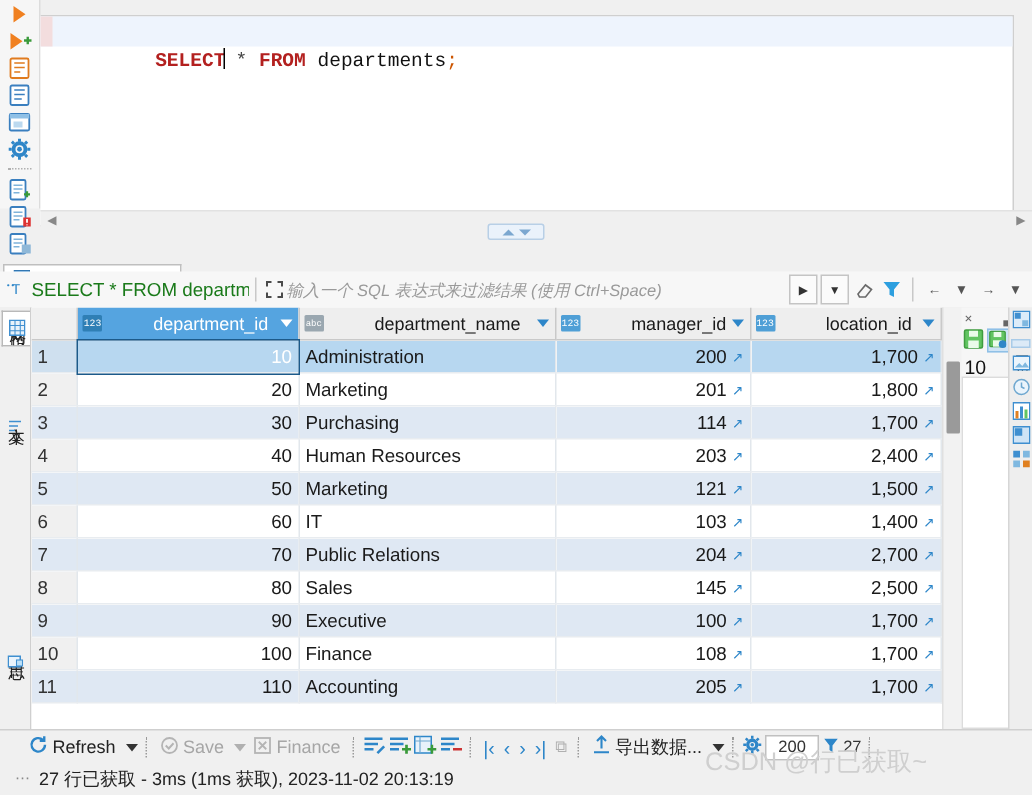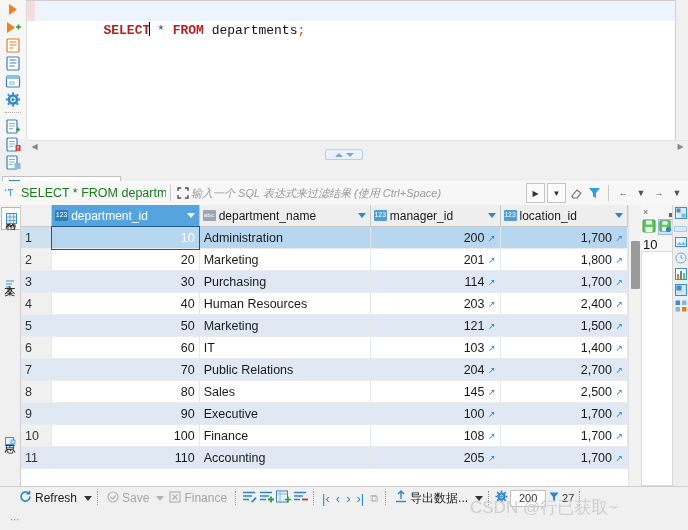--- a/index.html
+++ b/index.html
@@ -10,21 +10,21 @@
     -webkit-font-smoothing:antialiased;
   }
   .app{position:relative;width:688px;height:530px;}
 
   
   .editor-wrap{position:absolute;left:0;top:0;width:688px;height:152px;background:#f0f0f0;}
   .editor-gutter{position:absolute;left:0;top:0;width:26px;height:139px;background:#f6f6f6;border-right:1px solid #dcdcdc;}
   .gi{width:18px;height:17px;margin:1px auto 0;position:relative;}
   .gi svg{display:block;}
   .gutter-sep{width:16px;height:1px;margin:4px auto 4px;border-top:1px dotted #b0b0b0;}
-  .editor-area{position:absolute;left:27px;top:0;right:12px;height:139px;background:#ffffff;border:1px solid #cfcfcf;border-left:none;}
+  .editor-area{position:absolute;left:27px;top:10px;right:12px;height:139px;background:#ffffff;border:1px solid #cfcfcf;border-left:none;}
   .code-line{position:relative;height:20px;line-height:20px;background:#eef4fd;padding-left:14px;
     font-family:"Liberation Mono","DejaVu Sans Mono",monospace;font-size:13px;white-space:pre;}
   .code-line .lm{position:absolute;left:0;top:0;width:8px;height:20px;background:#f3ddde;}
   .kw{color:#b3201f;font-weight:bold;}
   .op{color:#444;}
   .id{color:#111;}
   .semi{color:#cc5500;}
   .caret{display:inline-block;width:1px;height:14px;background:#000;vertical-align:-2px;margin:0 -1px;}
   .editor-hscroll{position:absolute;left:27px;top:140px;right:0;height:12px;background:#f0f0f0;border-top:1px solid #e2e2e2;}
   .hs-arrow{position:absolute;top:1px;width:11px;height:10px;color:#888;font-size:8px;line-height:10px;text-align:center;}
@@ -61,21 +61,21 @@
   .rail-tab.sel{background:#ffffff;border:1px solid #b9b9b9;border-right:none;}
   .rail-vtext{writing-mode:vertical-rl;text-orientation:upright;letter-spacing:0px;line-height:12px;font-size:11px;}
 
   .grid{position:absolute;left:21px;top:0;width:607px;height:281px;overflow:hidden;background:#fff;}
   table.g{border-collapse:collapse;table-layout:fixed;width:607px;font-size:12.5px;}
   table.g th{height:21px;padding:0;border:1px solid #c9c9c9;border-top:none;background:#eeeeee;font-weight:normal;
     text-align:left;font-size:12px;vertical-align:middle;}
   table.g th.sel{background:#55a4e0;color:#fff;}
   table.g th.rowhdr{background:#f0f0f0;border-left:none;}
   .th-in{display:flex;align-items:center;gap:3px;padding:0 2px 0 3px;height:19px;}
-  .th-in .tname{flex:1;overflow:hidden;white-space:nowrap;}
+  .th-in .tname{flex:1;overflow:hidden;white-space:nowrap;margin-left:31px;}
   .th-caret{width:0;height:0;border-left:4px solid transparent;border-right:4px solid transparent;border-top:5px solid #2d86c9;flex:none;margin-right:2px;}
   th.sel .th-caret{border-top-color:#ffffff;}
   .typeicon{flex:none;width:13px;height:11px;font-size:6.5px;line-height:11px;text-align:center;color:#ffffff;background:#4f9fd6;border-radius:1px;font-family:"Liberation Mono",monospace;}
   th.sel .typeicon{background:#2f7fb5;}
   .typeicon.abc{background:#9aa7b0;font-size:6px;}
 
   table.g td{height:21px;padding:0 4px;border-right:1px solid #e2e7ec;border-bottom:1px solid #e8ecf0;
     font-size:12.5px;white-space:nowrap;overflow:hidden;}
   tr.alt td{background:#dfe8f3;}
   tr.sel td{background:#b7d7f0;}
@@ -580,17 +580,18 @@
       <svg width="12" height="12" viewBox="0 0 12 12">
           <path d="M1.5 1.5h9L7 6v4.5L5 9V6z" fill="#2d86c9"></path>
         </svg>
     </span>
     <span class="bb-count">27</span>
     <div class="bb-sep"></div>
   </div>
 
   <div class="statusbar">
     <span class="sb-dots">⋯</span>
+    <span>27 行已获取 - 3ms (1ms 获取), 2023-11-02 20:13:19</span>
   </div>
 
   <div class="watermark">CSDN @行已获取~</div>
 
 </div>
 
 </body></html>

